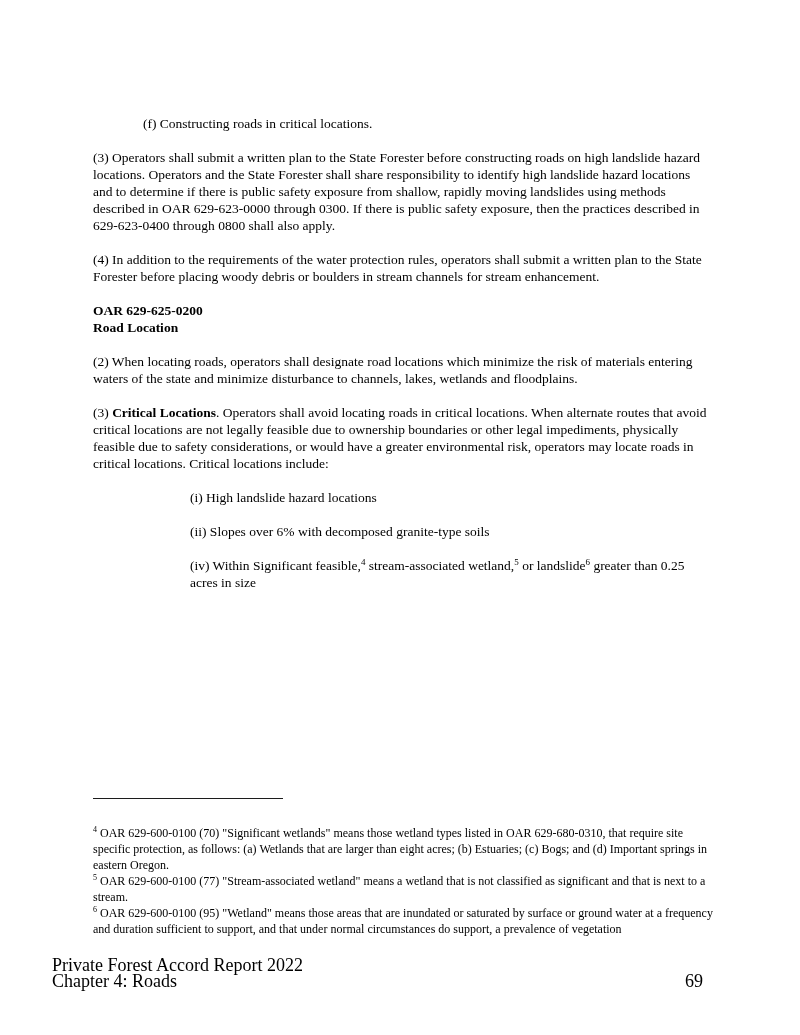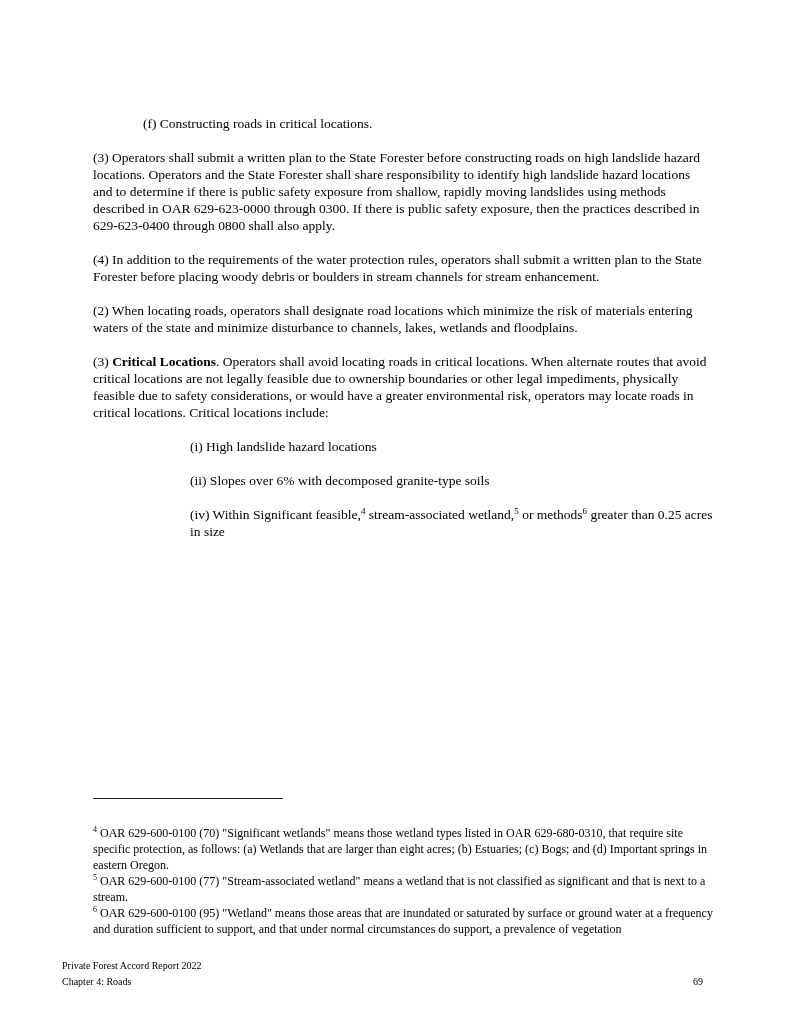--- a/index.html
+++ b/index.html
@@ -47,54 +47,58 @@
     width: 190px;
     height: 0;
     border-top: 1.5px solid #1c1c1c;
     margin-bottom: 26px;
   }
   .footnote { margin: 0; }
   .footnote sup { font-size: 8px; }
   .footer {
     position: absolute;
     top: 933px;
-    left: 62px;
+    left: 52px;
     right: 97px;
     display: flex;
     justify-content: space-between;
     align-items: flex-end;
-    font-size: 10px;
+    font-size: 18px;
     line-height: 15.5px;
   }
 </style>
 </head>
 <body>
 
 <div class="page">
 
   <div class="main-text">
 
     <p class="indent-1">(f) Constructing roads in critical locations.</p>
 
     <p>(3) Operators shall submit a written plan to the State Forester before constructing roads on high landslide hazard locations. Operators and the State Forester shall share responsibility to identify high landslide hazard locations and to determine if there is public safety exposure from shallow, rapidly moving landslides using methods described in OAR 629-623-0000 through 0300. If there is public safety exposure, then the practices described in 629-623-0400 through 0800 shall also apply.</p>
 
     <p>(4) In addition to the requirements of the water protection rules, operators shall submit a written plan to the State Forester before placing woody debris or boulders in stream channels for stream enhancement.</p>
 
+    <p class="heading">
+        <span class="block">OAR 629-625-0200</span>
+        <span class="block">Road Location</span>
+      </p>
 
 
     <p>(2) When locating roads, operators shall designate road locations which minimize the risk of materials entering waters of the state and minimize disturbance to channels, lakes, wetlands and floodplains.</p>
 
     <p><span>(3) </span><b>Critical Locations</b><span>. Operators shall avoid locating roads in critical locations. When alternate routes that avoid critical locations are not legally feasible due to ownership boundaries or other legal impediments, physically feasible due to safety considerations, or would have a greater environmental risk, operators may locate roads in critical locations. Critical locations include:</span></p>
 
     <p class="indent-2">(i) High landslide hazard locations</p>
 
     <p class="indent-2">(ii) Slopes over 6% with decomposed granite-type soils</p>
 
 
-    <p class="indent-2"><span>(iv) Within Significant feasible,</span><sup>4</sup><span> stream-associated wetland,</span><sup>5</sup><span> or methods</span><sup>6</sup><span> greater than 0.25 acres in size</span></p>
+    <p class="indent-2"><span>(iv) Within Significant feasible,</span><sup>4</sup><span> stream-associated wetland,</span><sup>5</sup><span> or landslide</span><sup>6</sup><span> greater than 0.25 acres in size</span></p>
 
   </div>
 
   <div class="footnotes">
     <div class="fn-rule"></div>
 
     <p class="footnote"><sup>4</sup> <span>OAR 629-600-0100 (70) "Significant wetlands" means those wetland types listed in OAR 629-680-0310, that require site specific protection, as follows: (a) Wetlands that are larger than eight acres; (b) Estuaries; (c) Bogs; and (d) Important springs in eastern Oregon.</span></p>
 
     <p class="footnote"><sup>5</sup> <span>OAR 629-600-0100 (77) "Stream-associated wetland" means a wetland that is not classified as significant and that is next to a stream.</span></p>
 

